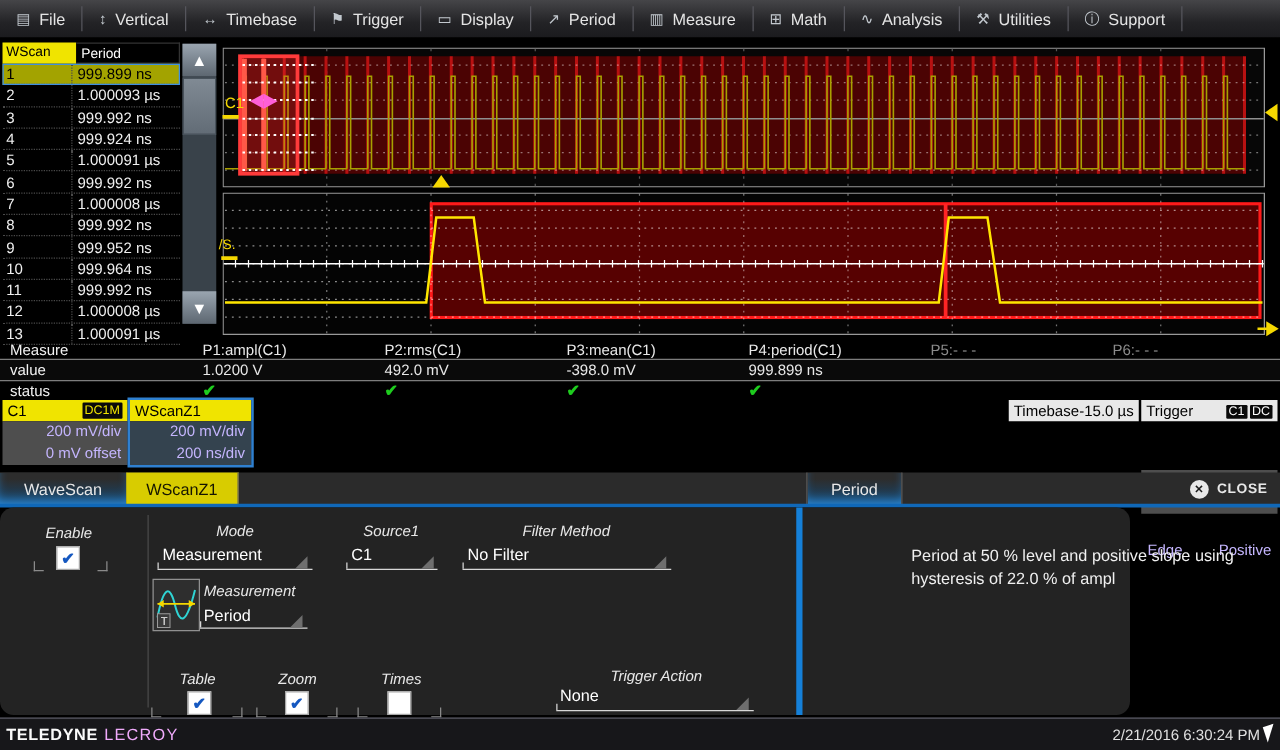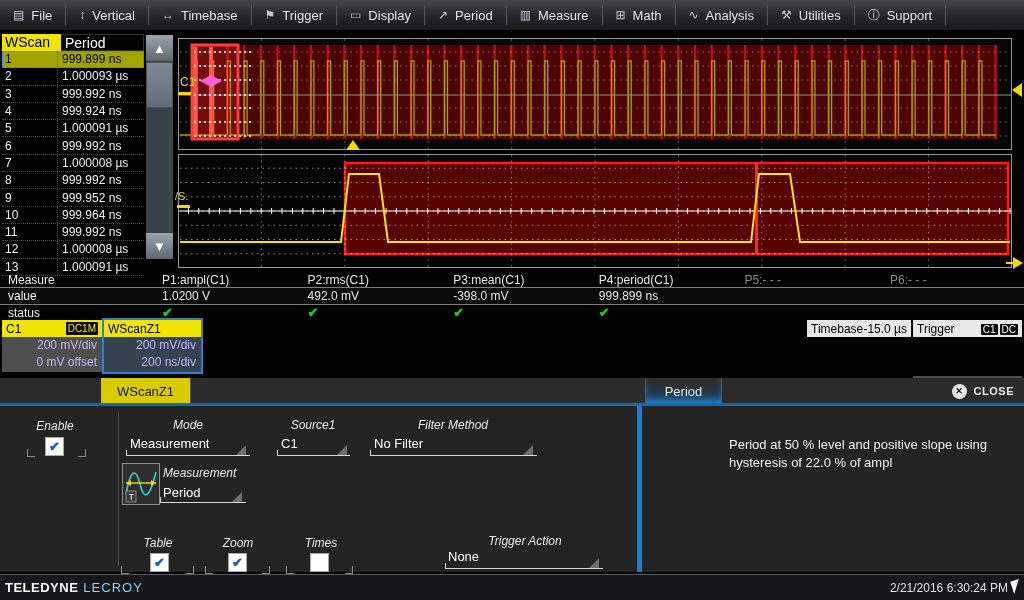--- a/index.html
+++ b/index.html
@@ -10,21 +10,21 @@
   
   #menubar{position:absolute;left:0;top:0;width:1024px;height:30px;
     background:linear-gradient(#454548,#232326 60%,#1b1b1e);
     display:flex;align-items:center;border-bottom:1px solid #000;}
   .menu-item{display:flex;align-items:center;gap:7px;padding:0 13px;height:20px;
     border-right:1px solid #55555c;font-size:13px;color:#e4e4e4;cursor:default;}
   .mi-icon{font-size:12px;color:#c2c8ce;}
 
   
   #wscan-panel{position:absolute;left:2px;top:34px;width:172px;height:236px;background:#000;}
-  #wscan-head{position:absolute;left:0;top:0;width:142px;height:17px;display:flex;font-size:14px;}
+  #wscan-head{position:absolute;left:0;top:0;width:142px;height:17px;display:flex;font-size:11px;}
   #wscan-head .h1{width:56px;background:#f0e400;color:#000;padding-left:3px;line-height:17px;}
   #wscan-head .h2{flex:1;color:#fff;padding-left:4px;line-height:17px;background:#000;border:1px solid #333;border-left:none;}
   #wscan-rows{position:absolute;left:0;top:17px;width:142px;}
   .trow{display:grid;grid-template-columns:56px 1fr;height:16.3px;font-size:12px;color:#f0f0f0;
         border-bottom:1px dotted #4a4a4a;align-items:center;}
   .trow .c1{padding-left:3px;border-right:1px dotted #4a4a4a;height:100%;display:flex;align-items:center;}
   .trow .c2{padding-left:4px;}
   .trow.selected{background:#a3a300;color:#000;outline:1px solid #3f8fe0;outline-offset:-1px;}
   
   #wscan-scroll{position:absolute;left:144px;top:1px;width:27px;height:224px;background:#39424a;}
@@ -71,21 +71,21 @@
   #dlg-blueline{position:absolute;left:0;top:403px;width:1024px;height:3px;background:#1068b8;}
   .dtab{position:absolute;top:0;height:26px;display:flex;align-items:center;justify-content:center;
         font-size:13px;color:#e8e8e8;border-right:1px solid #5a5a5a;}
   .dtab.active{background:linear-gradient(#2d2d2d 20%,#15476f);box-shadow:inset 0 -7px 9px -4px #2f8fe0;}
   .dtab.yellow{background:#d8cc00;color:#151500;}
   #dlg-close{position:absolute;right:10px;top:3px;height:20px;display:flex;align-items:center;gap:7px;}
   #close-icon{width:15px;height:15px;border-radius:50%;background:#e8e8e8;color:#1a1a1a;
     display:flex;align-items:center;justify-content:center;font-size:9px;font-weight:bold;}
   #close-label{font-size:11px;font-weight:bold;letter-spacing:.5px;}
 
-  #dlg-body{position:absolute;left:0;top:406px;width:1024px;height:166px;background:#232323;}
+  #dlg-body{position:absolute;left:0;top:406px;width:904px;height:166px;background:#232323;border-radius:11px;}
   .lbl{position:absolute;font-style:italic;font-size:12px;color:#e8e8e8;text-align:center;}
   .ddval{position:absolute;font-size:13px;color:#fff;white-space:nowrap;}
   .ddline{position:absolute;height:1px;background:#d8d8d8;}
   .ddtick{position:absolute;width:1px;height:5px;background:#d8d8d8;}
   .ddtri{position:absolute;width:0;height:0;border-left:10px solid transparent;border-bottom:10px solid #6e6e6e;}
   .cb{position:absolute;width:17px;height:17px;background:#fff;border:1px solid #a8a8a8;
       display:flex;align-items:center;justify-content:center;}
   .cb span{color:#1558c0;font-weight:bold;font-size:13px;line-height:1;}
   .brk{position:absolute;width:7px;height:7px;}
   .brk.l{border-left:1px solid #8a8a8a;border-bottom:1px solid #8a8a8a;}
@@ -99,21 +99,21 @@
     color:#fff;font-size:13px;display:flex;align-items:center;justify-content:center;text-align:center;line-height:1.2;}
   #action-header{position:absolute;left:440px;top:110px;width:170px;text-align:center;
     color:#3d9be9;font-weight:bold;font-size:13px;}
   #desc-text{position:absolute;left:685px;top:30px;width:288px;font-size:13px;color:#f0f0f0;line-height:1.35;margin-left:44px;}
 
   
   #statusbar{position:absolute;left:0;top:574px;width:1024px;height:26px;background:#17171a;
     border-top:1px solid #5a5a64;box-sizing:border-box;display:flex;align-items:center;}
   #brand{margin-left:5px;font-size:13px;}
   #brand b{color:#fafafa;letter-spacing:.5px;}
-  #brand span{color:#7dd3fc;letter-spacing:1px;margin-left:5px;}
+  #brand span{color:#f0abfc;letter-spacing:1px;margin-left:5px;}
   #datetime{position:absolute;right:16px;font-size:12px;color:#e0e0e0;}
   #cursor-mark{position:absolute;left:1012px;top:580px;width:0;height:0;
     border-top:13px solid #fff;border-right:9px solid transparent;transform:rotate(-18deg);}
 </style>
 </head>
 <body>
 
 <div id="screen">
 
   <div id="menubar">
@@ -514,20 +514,21 @@
         <span>0 mV</span>
       </div>
       <div class="desc-line split">
         <span>Edge</span>
         <span>Positive</span>
       </div>
     </div>
   </div>
 
   <div id="dlg-tabs">
+    <div class="dtab active" style="left:0;width:101px">WaveScan</div>
     <div class="dtab yellow" style="left:101px;width:89px">WScanZ1</div>
     <div class="dtab active" style="left:645px;width:75px;border-left:1px solid #5a5a5a">Period</div>
     <div id="dlg-close">
       <span id="close-icon">✕</span>
       <span id="close-label">CLOSE</span>
     </div>
   </div>
   <div id="dlg-blueline"></div>
 
   <div id="dlg-body">

